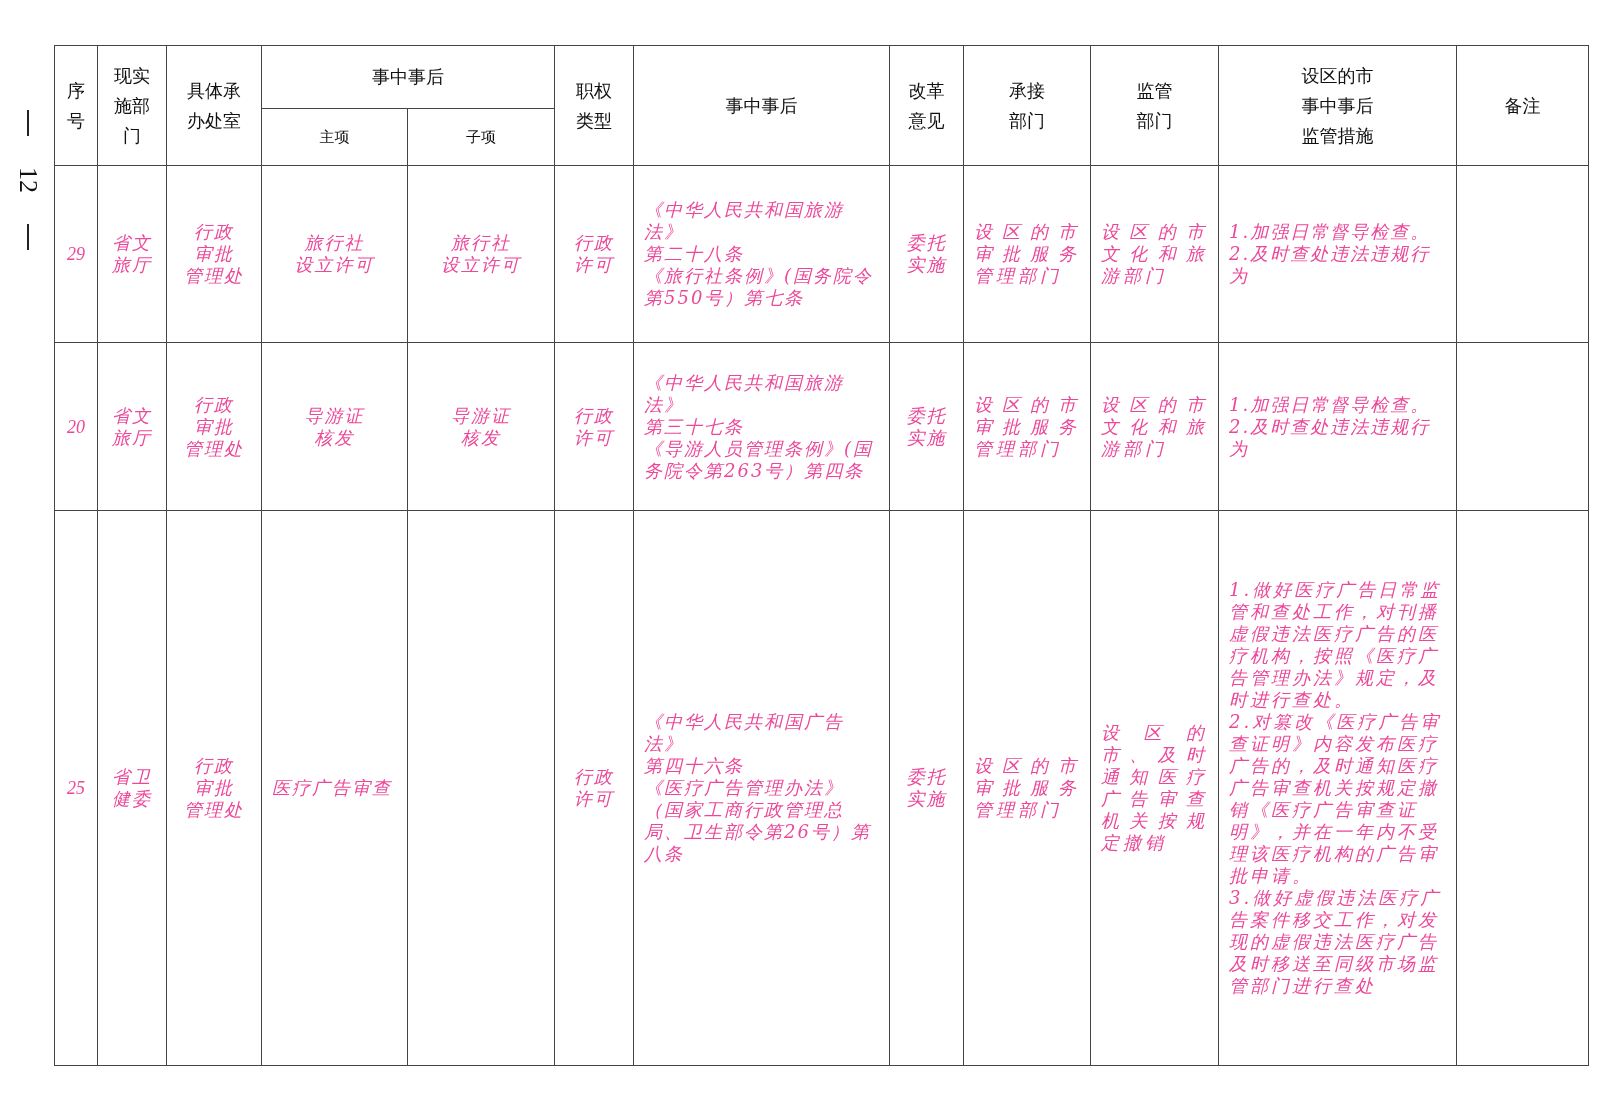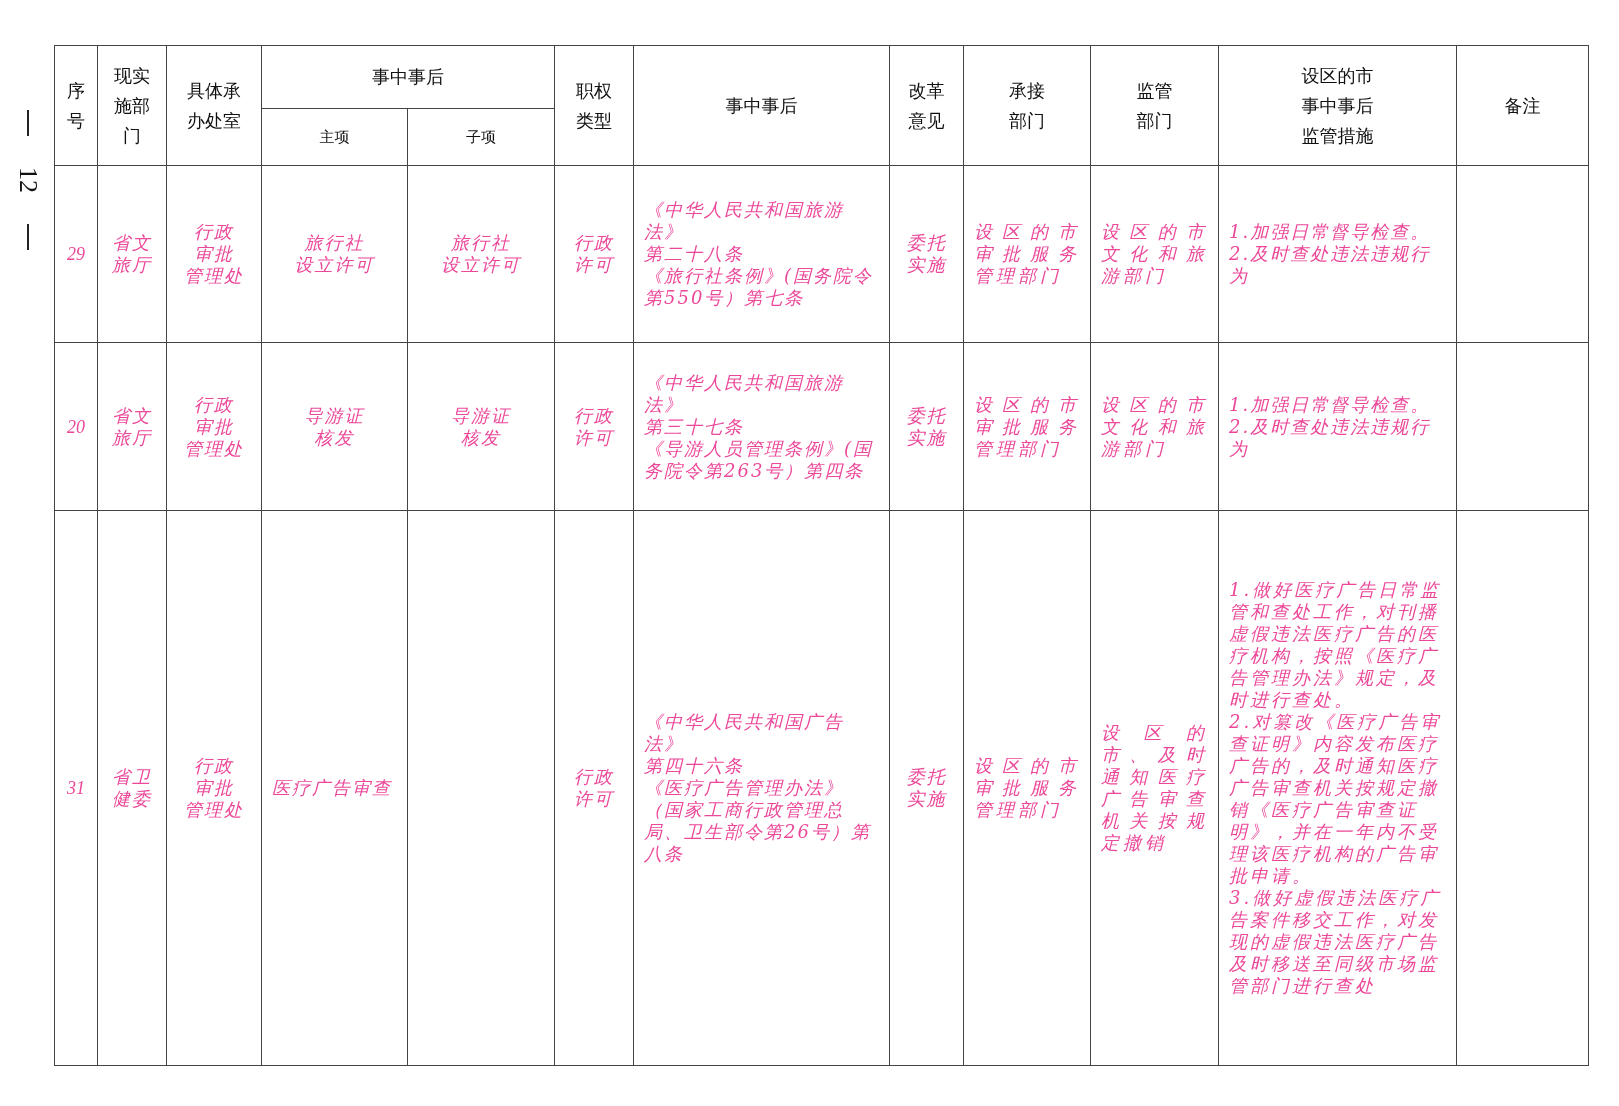--- a/index.html
+++ b/index.html
@@ -130,21 +130,21 @@
 《导游人员管理条例》(国务院令第263号）第四条</td>
       <td class="c pre">委托
 实施</td>
       <td class="just">设区的市审批服务管理部门</td>
       <td class="just">设区的市文化和旅游部门</td>
       <td class="l pre">1.加强日常督导检查。
 2.及时查处违法违规行为</td>
       <td></td>
     </tr>
     <tr style="height:555px">
-      <td class="num">31</td>
+      <td class="num">25</td>
       <td class="c pre" style="padding:0">省卫
 健委</td>
       <td class="c pre">行政
 审批
 管理处</td>
       <td class="l pre">医疗广告审查</td>
       <td class="c pre"></td>
       <td class="c pre">行政
 许可</td>
       <td class="l pre">《中华人民共和国广告法》

